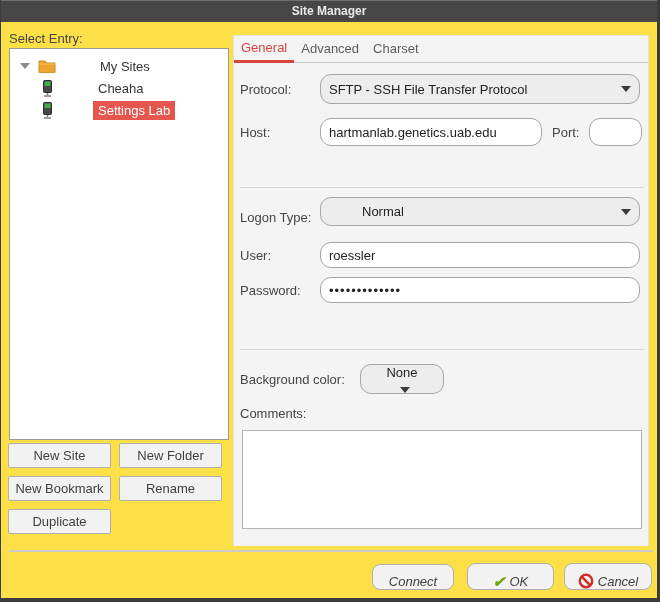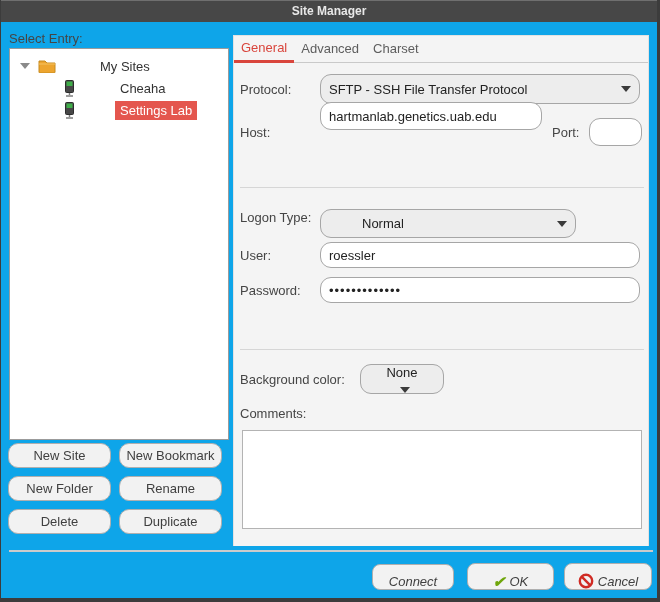--- a/index.html
+++ b/index.html
@@ -1,51 +1,51 @@
 <!DOCTYPE html>
 <html><head>
 <meta charset="utf-8">
 <style>
   * { margin:0; padding:0; box-sizing:border-box; }
   html,body { background:#555; }
   .window {
     position:relative; width:660px; height:602px;
     font-family:"Liberation Sans", sans-serif;
-    background:#0ea5e9;
+    background:#fde047;
     border-left:1px solid #3c3c3c; border-right:3px solid #3c3c3c; border-bottom:4px solid #3c3c3c;
     overflow:hidden;
   }
   .titlebar {
     position:absolute; top:0; left:0; right:0; height:22px;
     background:#474747; border-top:1px solid #6f6f6f;
     color:#e8e8e8; font-size:12px; font-weight:bold;
     text-align:center; line-height:20px;
   }
   
   .select-entry-label { position:absolute; left:8px; top:31px; font-size:13px; color:#454545; }
   .tree-box {
     position:absolute; left:8px; top:48px; width:220px; height:392px;
     background:#ffffff; border:1px solid #9b9b9b;
   }
   .tree-row { display:flex; align-items:center; height:22px; font-size:13px; color:#333; cursor:default; }
   .tree-row.root { margin-top:6px; padding-left:10px; }
-  .tree-row.child { padding-left:53px; }
+  .tree-row.child { padding-left:31px; }
   .expander {
     width:0; height:0; border-left:5px solid transparent; border-right:5px solid transparent;
     border-top:6px solid #8a8a8a; margin-right:8px;
   }
   .icon-holder { display:inline-flex; align-items:center; margin-right:6px; }
   .tree-label { padding:2px 5px; white-space:nowrap;margin-left:33px; }
   .tree-label.selected { background:#e4564e; color:#ffffff; }
   .btn-grid {
     position:absolute; left:7px; top:443px; width:214px;
     display:grid; grid-template-columns:1fr 1fr; column-gap:8px; row-gap:8px;
   }
   .btn {
-    height:25px; background:#f2f2f2; border:1px solid #afafaf; border-radius:10px;
+    height:25px; background:#f2f2f2; border:1px solid #afafaf; border-radius:2px;
     font-family:"Liberation Sans", sans-serif; font-size:13px; color:#3f3f3f; cursor:pointer;
   }
   
   .panel {
     position:absolute; left:232px; top:35px; width:416px; height:511px;
     background:#f4f4f4; border:1px solid #e2e2e2; border-bottom:none;
   }
   .tabs { position:absolute; top:0; left:0; right:0; height:27px; border-bottom:1px solid #c9c9c9; display:flex; }
   .tab { padding:0 7px; line-height:26px; font-size:13px; color:#5d5d5d; cursor:pointer; }
   .tab.active { color:#d9453c; border-bottom:3px solid #d9453c; line-height:24px; margin-bottom:-1px; }
@@ -112,49 +112,48 @@
           <rect x="2.5" y="0.5" width="8" height="12" rx="1" fill="#474747" stroke="#2d2d2d"></rect>
           <rect x="3.5" y="1.5" width="6" height="4.5" fill="#3fae49"></rect>
         </svg>
       </span>
       <span class="tree-label selected">Settings Lab</span>
     </div>
   </div>
 
   <div class="btn-grid">
     <button class="btn">New Site</button>
+    <button class="btn">New Folder</button>
     <button class="btn">New Bookmark</button>
-    <button class="btn">New Folder</button>
     <button class="btn">Rename</button>
-    <button class="btn">Delete</button>
     <button class="btn">Duplicate</button>
   </div>
 
   <div class="panel">
     <div class="tabs">
       <div class="tab active">General</div>
       <div class="tab">Advanced</div>
       <div class="tab">Charset</div>
     </div>
 
     <div class="flabel" style="left:6px; top:46px;">Protocol:</div>
     <div class="dd" style="left:86px; top:38px; width:320px; height:30px;">
       <span>SFTP - SSH File Transfer Protocol</span>
       <span class="dd-arrow"></span>
     </div>
 
     <div class="flabel" style="left:6px; top:89px;">Host:</div>
-    <input class="field" style="left: 86px; top: 66px; width: 222px; height: 28px;" value="hartmanlab.genetics.uab.edu">
+    <input class="field" style="left: 86px; top: 82px; width: 222px; height: 28px;" value="hartmanlab.genetics.uab.edu">
     <div class="flabel" style="left:318px; top:89px;">Port:</div>
     <input class="field" style="left: 355px; top: 82px; width: 53px; height: 28px;" value="">
 
     <div class="sep" style="left:6px; top:151px; width:404px;"></div>
 
     <div class="flabel" style="left:6px; top:174px;">Logon Type:</div>
-    <div class="dd" style="left:86px; top:173px; width:256px; height:29px;padding-left:41px;">
+    <div class="dd" style="left:86px; top:161px; width:320px; height:29px;padding-left:41px;">
       <span>Normal</span>
       <span class="dd-arrow"></span>
     </div>
 
     <div class="flabel" style="left:6px; top:212px;">User:</div>
     <input class="field" style="left: 86px; top: 206px; width: 320px; height: 26px;" value="roessler">
 
     <div class="flabel" style="left:6px; top:247px;">Password:</div>
     <input class="field" style="left: 86px; top: 241px; width: 320px; height: 26px; letter-spacing: 1px;" value="•••••••••••••">
 

